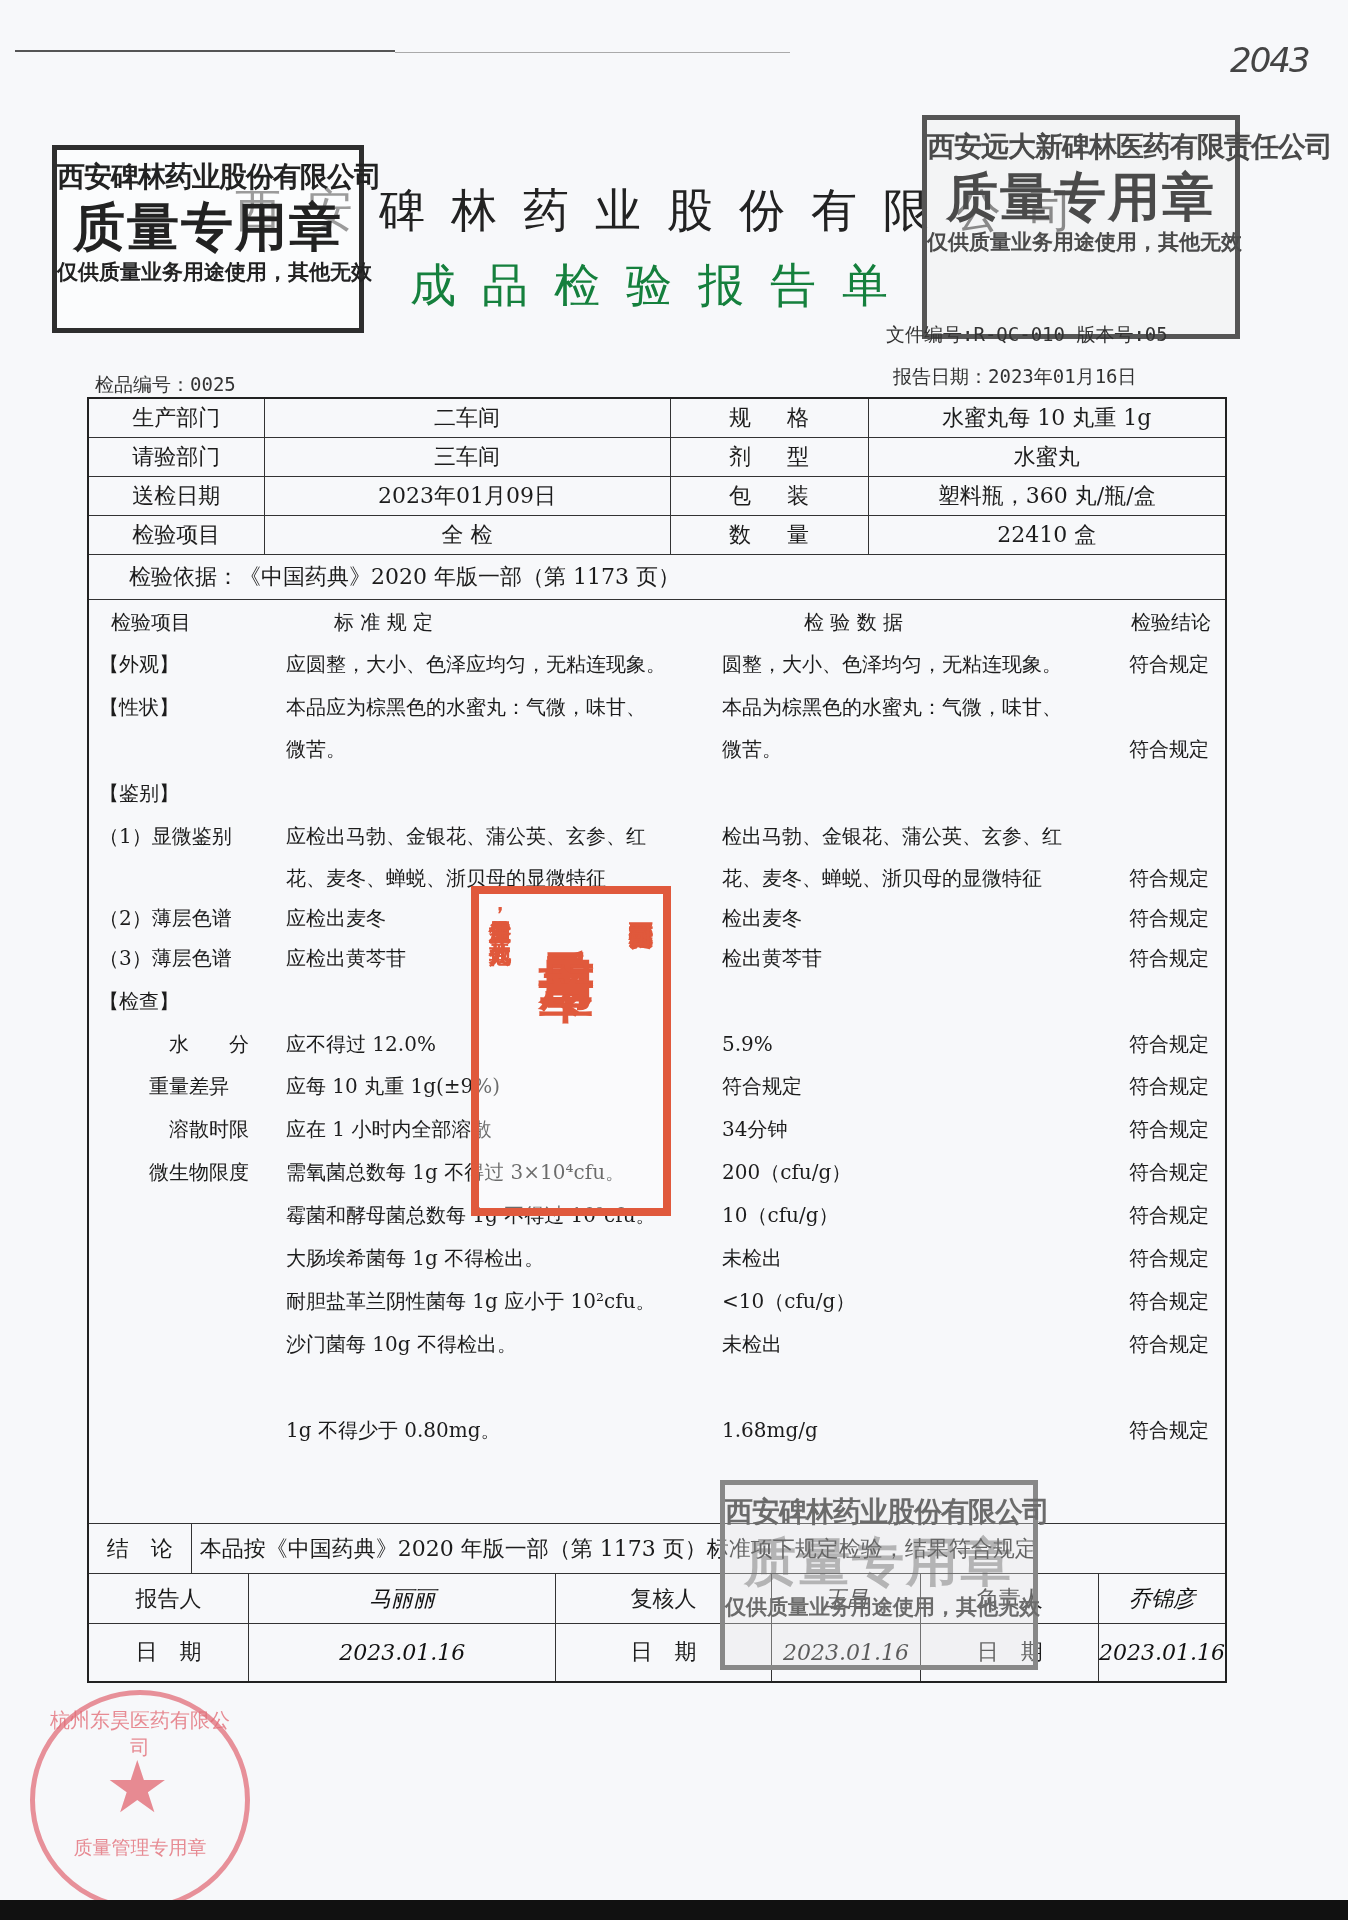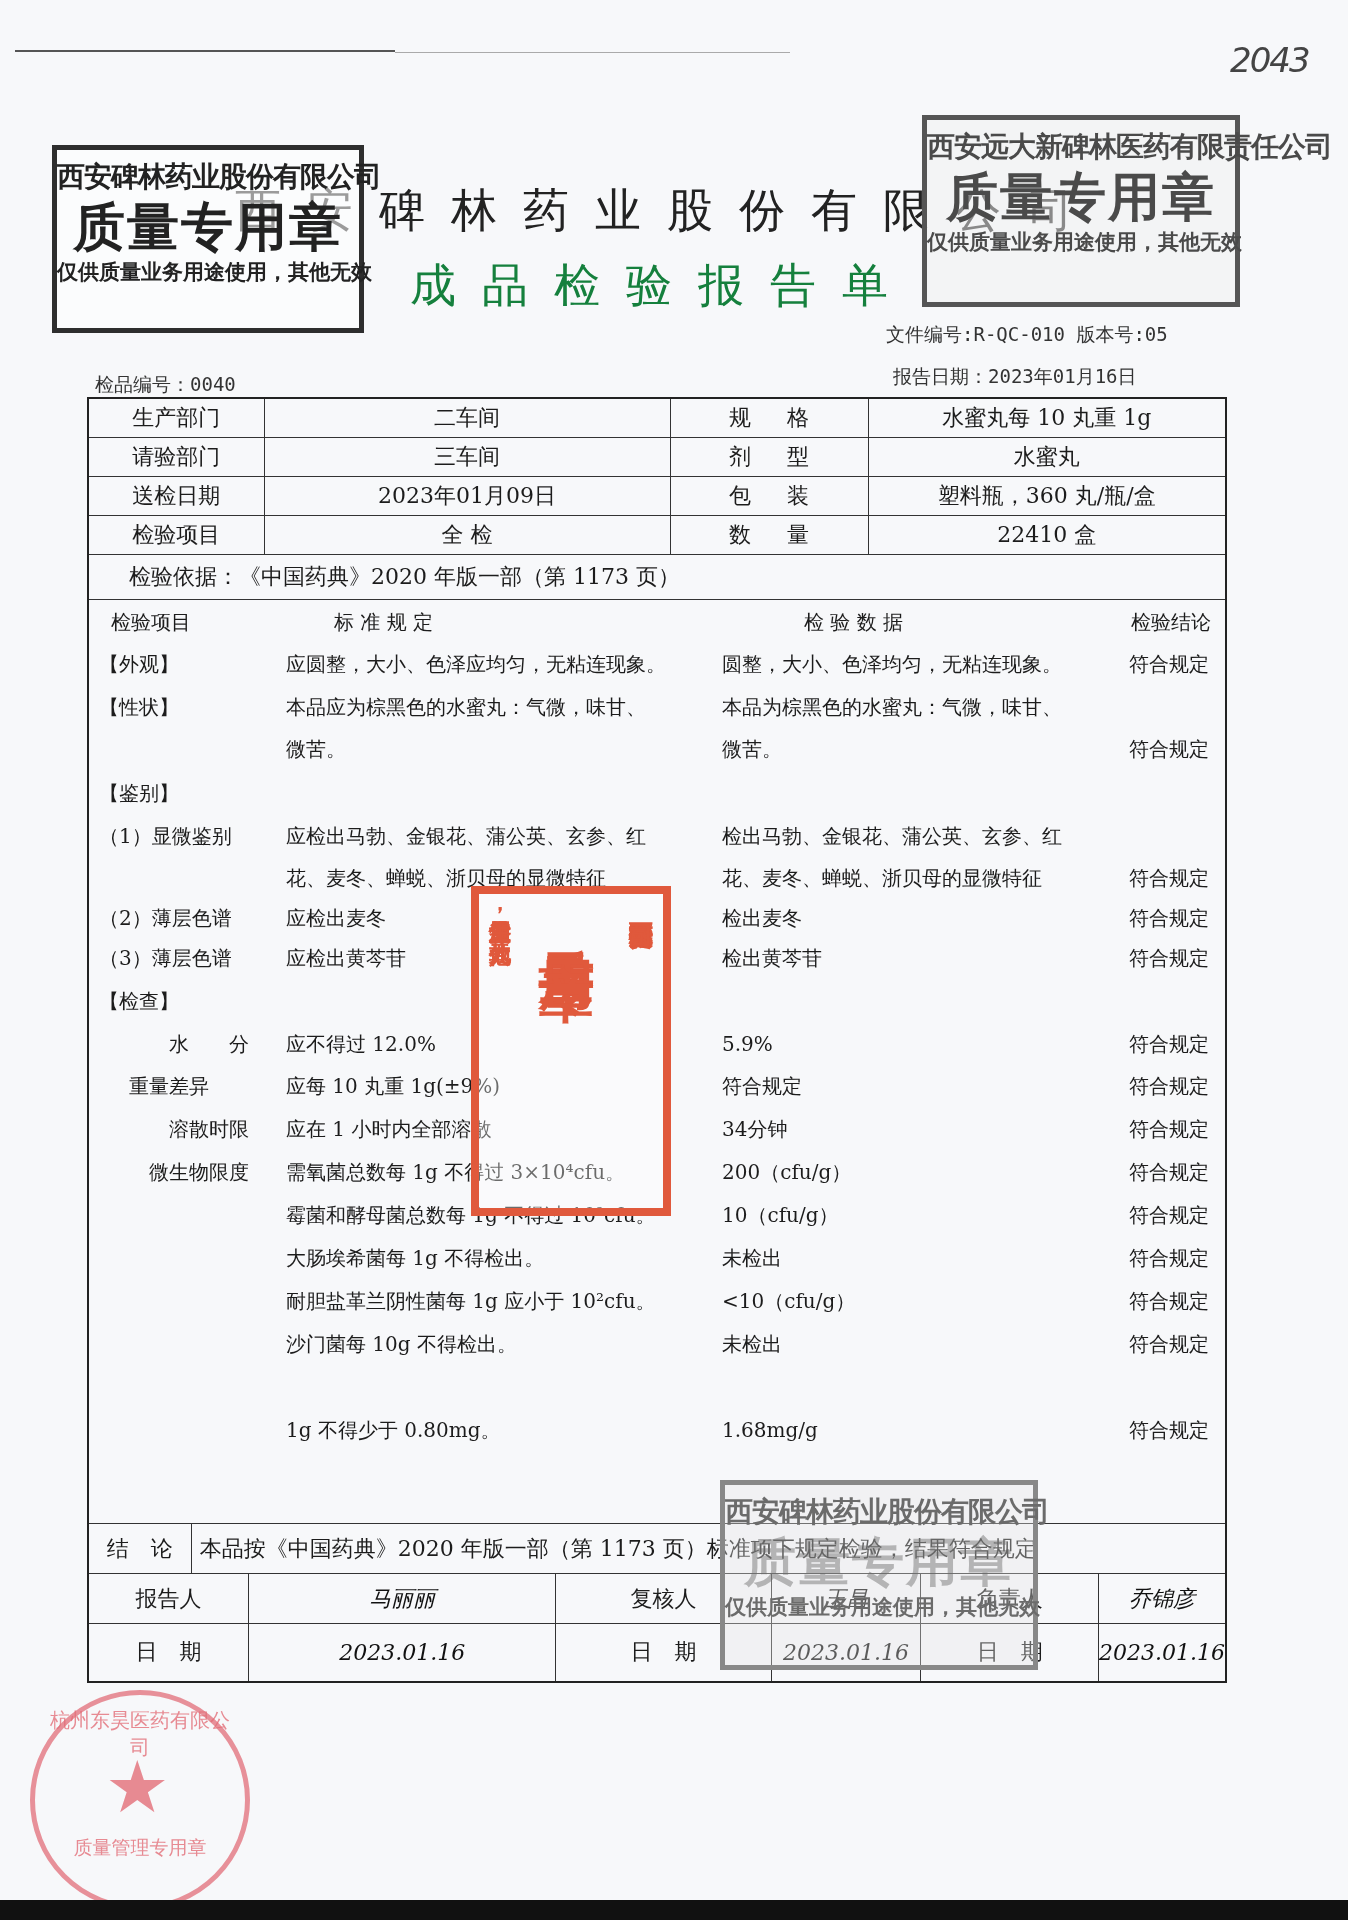--- a/index.html
+++ b/index.html
@@ -17,21 +17,21 @@
   .title1 { left: 235px; top: 180px; font-size: 46px; letter-spacing: 26px; color: #222; white-space: nowrap; }
   .title2 { left: 410px; top: 255px; font-size: 46px; letter-spacing: 26px; color: #15803d; white-space: nowrap; }
   .meta { font-family: "DejaVu Sans Mono", monospace; font-size: 19px; color: #333; white-space: nowrap; }
 
   
   .stamp-box { border: 5px solid #2e2e2e; background: rgba(255,255,255,0.55); text-align: center; box-sizing: border-box; font-family: "DejaVu Sans", sans-serif; }
   .stamp-box .l1 { font-size: 28px; font-weight: bold; margin-top: 8px; letter-spacing: -1px; white-space: nowrap; }
   .stamp-box .l2 { font-size: 52px; font-weight: bold; line-height: 62px; letter-spacing: 2px; white-space: nowrap; }
   .stamp-box .l3 { font-size: 21px; font-weight: bold; white-space: nowrap; }
   .stamp-a { left: 52px; top: 145px; width: 312px; height: 188px; color: #222; }
-  .stamp-b { left: 922px; top: 115px; width: 318px; height: 192px; border-color: #555; color: #4a4a4a; background: rgba(240,240,240,0.5); }
+  .stamp-b { left: 922px; top: 115px; width: 318px; height: 224px; border-color: #555; color: #4a4a4a; background: rgba(240,240,240,0.5); }
   .stamp-d { left: 720px; top: 1480px; width: 318px; height: 190px; border-color: #888; color: #6b6b6b; background: rgba(230,230,230,0.35); }
   .stamp-d .l2 { opacity: 0.45; }
   .stamp-red { left: 471px; top: 886px; width: 200px; height: 330px; border: 8px solid #e0593c; color: #e0593c; background: rgba(255,255,255,0.35); box-sizing: border-box; }
   .stamp-red .vcol { position: absolute; top: 10px; writing-mode: vertical-rl; font-family: "DejaVu Sans", sans-serif; font-weight: bold; white-space: nowrap; }
   .stamp-round { left: 30px; top: 1690px; width: 220px; height: 220px; border: 5px solid rgba(226,110,120,0.75); border-radius: 50%; color: rgba(226,110,120,0.8); box-sizing: border-box; }
   .stamp-round .star { position: absolute; left: 70px; top: 50px; font-size: 72px; }
   .stamp-round .ring { position: absolute; left: 10px; top: 12px; width: 190px; font-size: 20px; text-align: center; font-family: "DejaVu Sans", sans-serif; }
   .stamp-round .bottom { position: absolute; left: 20px; top: 140px; width: 170px; text-align: center; font-size: 19px; font-family: "DejaVu Sans", sans-serif; }
 
   
@@ -71,21 +71,21 @@
   <div class="l2">质量专用章</div>
   <div class="l3">仅供质量业务用途使用，其他无效</div>
 </div>
 <div class="abs stamp-box stamp-b">
   <div class="l1">西安远大新碑林医药有限责任公司</div>
   <div class="l2">质量专用章</div>
   <div class="l3">仅供质量业务用途使用，其他无效</div>
 </div>
 
 <div class="abs meta" style="left:886px;top:322px;">文件编号:R-QC-010 版本号:05</div>
-<div class="abs meta" style="left:95px;top:372px;">检品编号：0040</div>
+<div class="abs meta" style="left:95px;top:372px;">检品编号：0025</div>
 <div class="abs meta" style="left:893px;top:364px;">报告日期：2023年01月16日</div>
 
 <div class="abs form">
   <table class="top">
     <colgroup>
         <col style="width:175px">
         <col style="width:406px">
         <col style="width:198px">
         <col>
       </colgroup>
@@ -174,21 +174,21 @@
     <div class="row" style="top:383px">
       <span class="c-item">【检查】</span>
     </div>
     <div class="row" style="top:426px">
       <span class="c-item" style="left:40px;width:120px;text-align:right">水　　分</span>
         <span class="c-std">应不得过 12.0%</span>
         <span class="c-data">5.9%</span>
         <span class="c-concl">符合规定</span>
     </div>
     <div class="row" style="top:468px">
-      <span class="c-item" style="left:40px;width:120px;text-align:left">重量差异</span>
+      <span class="c-item" style="left:40px;width:120px;text-align:center">重量差异</span>
         <span class="c-std">应每 10 丸重 1g(±9%)</span>
         <span class="c-data">符合规定</span>
         <span class="c-concl">符合规定</span>
     </div>
     <div class="row" style="top:511px">
       <span class="c-item" style="left:40px;width:120px;text-align:right">溶散时限</span>
         <span class="c-std">应在 1 小时内全部溶散</span>
         <span class="c-data">34分钟</span>
         <span class="c-concl">符合规定</span>
     </div>

